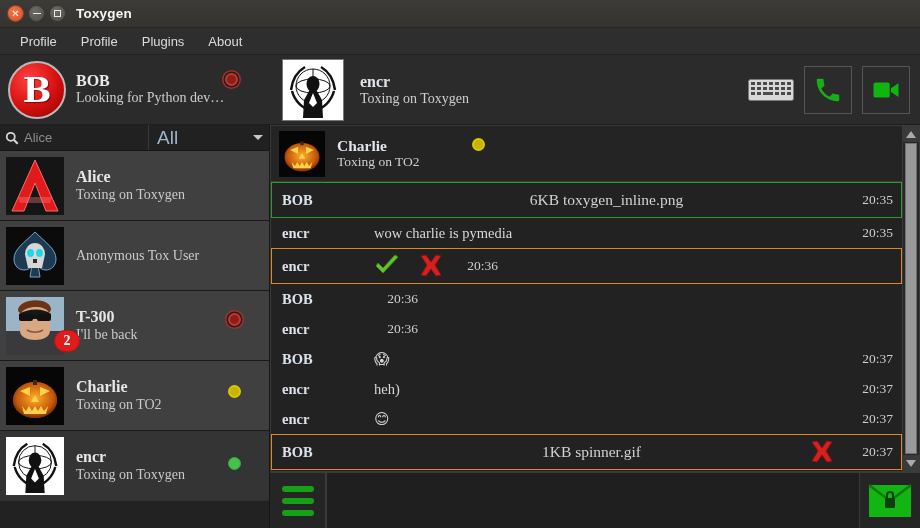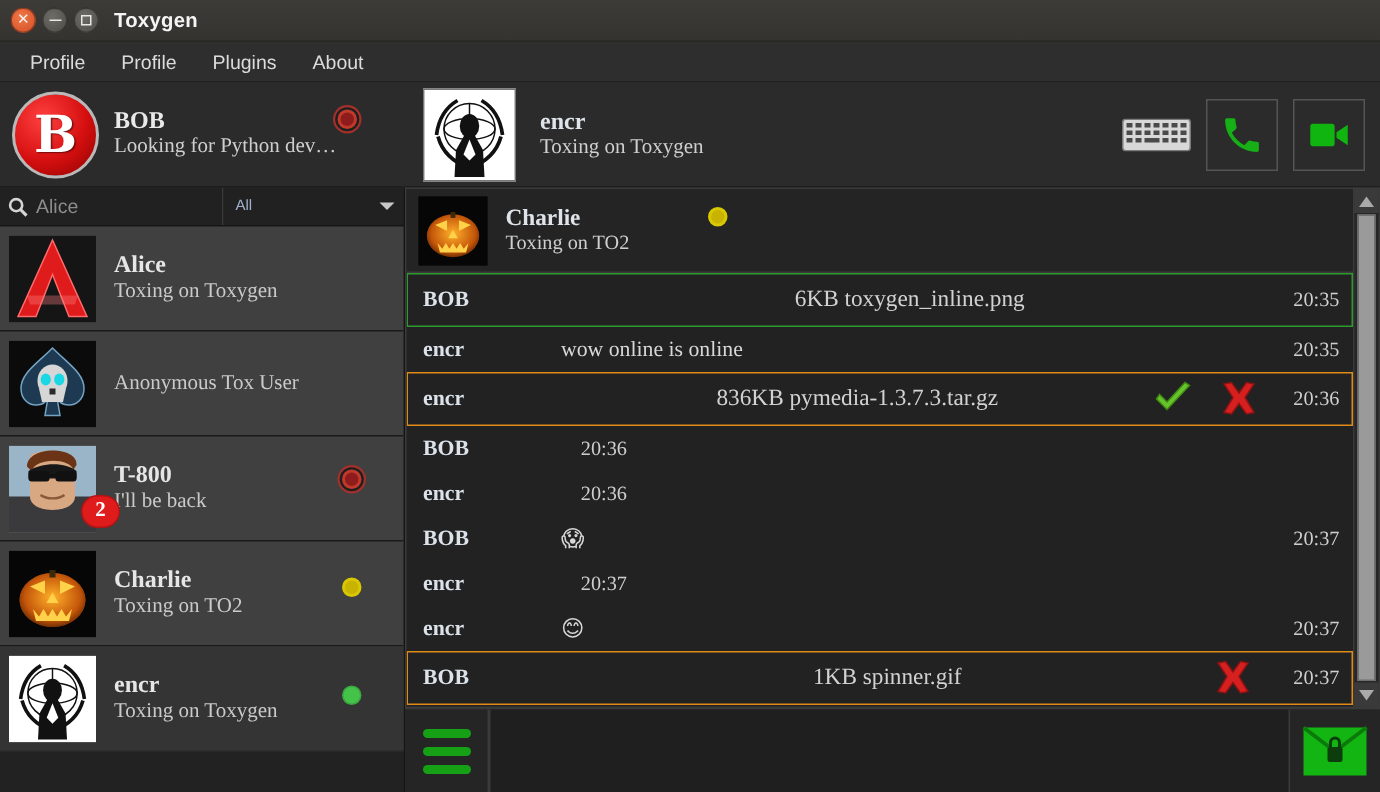--- a/index.html
+++ b/index.html
@@ -149,21 +149,21 @@
     flex: 1; display: flex; align-items: center;
     padding-left: 5px; border-right: 1px solid #3a3a3a;
     background: #212121;
   }
   .search-ph { color: #8d8d8d; font-size: 13px; margin-left: 5px; }
   .filterbox {
     width: 120px; flex: 0 0 120px;
     display: flex; align-items: center; justify-content: space-between;
     padding: 0 6px 0 8px; background: #212121;
   }
-  .filter-val { color: #9fb4cc; font-size: 10px; }
+  .filter-val { color: #9fb4cc; font-size: 19px; }
   .caret {
     width: 0; height: 0;
     border-left: 5px solid transparent; border-right: 5px solid transparent;
     border-top: 5px solid #c8c8c8;
   }
   .contacts { flex: 1; overflow: hidden; background: #404040; }
   .contact {
     height: 70px; display: flex; align-items: center;
     padding: 0 10px 0 6px;
     position: relative;
@@ -453,21 +453,21 @@
               <path d="M14 8 C14 2 44 2 44 12 L44 34 C44 46 14 46 14 34 Z" fill="#d8a882"></path>
               <path d="M12 14 C12 0 46 0 45 13 L43 16 C40 8 18 8 15 17 Z" fill="#6b3416"></path>
               <path d="M13 17 C22 11 38 11 45 17 L45 22 L13 22 Z" fill="#171717"></path>
               <rect x="13" y="17" width="14" height="7" rx="2" fill="#111"></rect>
               <rect x="31" y="17" width="14" height="7" rx="2" fill="#111"></rect>
               <rect x="25" y="19" width="8" height="2" fill="#111"></rect>
               <path d="M21 33 C25 36 33 36 37 33" stroke="#8a5a38" stroke-width="1.6" fill="none"></path>
             </svg>
           </div>
           <div class="cmeta">
-            <div class="cn">T-800</div>
+            <div class="cn">T-300</div>
             <div class="cs">I'll be back</div>
           </div>
           <div class="badge">2</div>
           <div class="st-dot st-busy" style="position:absolute;right:28px;top:22px;"></div>
         </div>
 
         <div class="contact">
           <div class="cav">
             <svg width="58" height="58" viewBox="0 0 58 58">
               <rect width="58" height="58" fill="#060606"></rect>
@@ -554,27 +554,26 @@
 
             <div class="msg file-done">
               <div class="m-name">BOB</div>
               <div class="m-text center">6KB toxygen_inline.png</div>
               <div class="m-acts"></div>
               <div class="m-time">20:35</div>
             </div>
 
             <div class="msg">
               <div class="m-name">encr</div>
-              <div class="m-text">wow online is online</div>
+              <div class="m-text">wow charlie is pymedia</div>
               <div class="m-time">20:35</div>
             </div>
 
             <div class="msg file-active">
               <div class="m-name">encr</div>
-              <div class="m-text center">836KB pymedia-1.3.7.3.tar.gz</div>
               <div class="m-acts">
                 <svg width="26" height="24" viewBox="0 0 26 24">
                   <path d="M2 12 L9 19 L24 3 L21 1 L9 14 L4 9 Z" fill="#66c42a" stroke="#3f8a14" stroke-width="1"></path>
                 </svg>
                 <svg width="26" height="24" viewBox="0 0 26 24">
                   <path d="M3 2 L8 1 L13 8 L18 1 L23 2 L17 11 L23 21 L18 22 L13 15 L8 22 L3 21 L9 11 Z" fill="#d62020" stroke="#8f1212" stroke-width="1"></path>
                 </svg>
               </div>
               <div class="m-time">20:36</div>
             </div>
@@ -590,20 +589,21 @@
             </div>
 
             <div class="msg">
               <div class="m-name">BOB</div>
               <div class="m-text m-emoji">😱</div>
               <div class="m-time">20:37</div>
             </div>
 
             <div class="msg">
               <div class="m-name">encr</div>
+              <div class="m-text">heh)</div>
               <div class="m-time">20:37</div>
             </div>
 
             <div class="msg">
               <div class="m-name">encr</div>
               <div class="m-text m-emoji">😊</div>
               <div class="m-time">20:37</div>
             </div>
 
             <div class="msg file-active">

